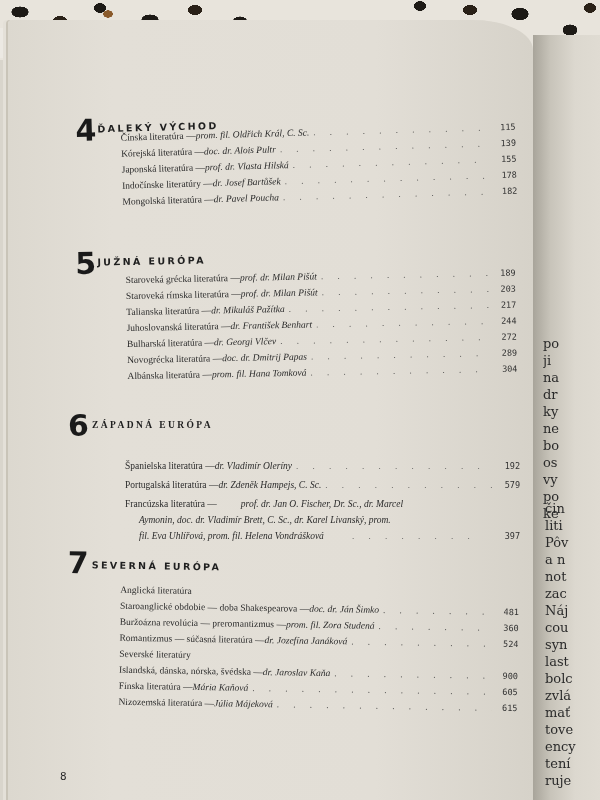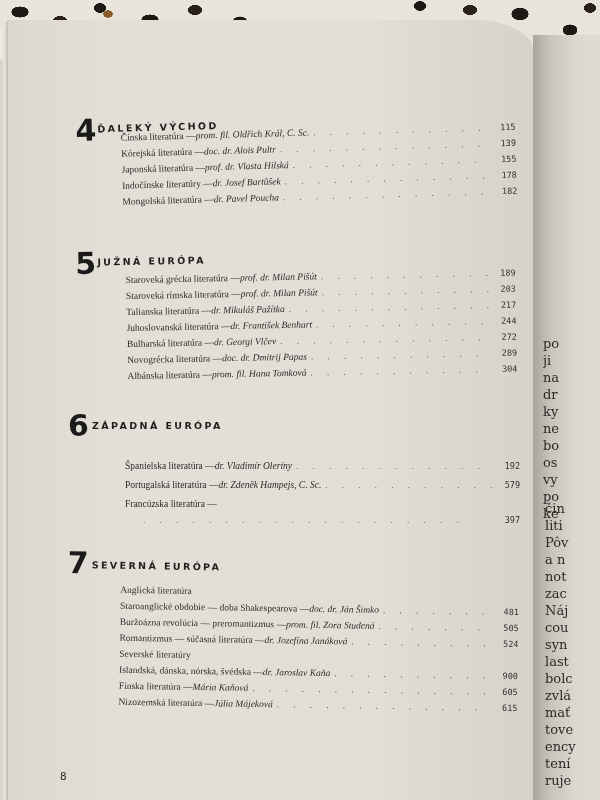--- a/index.html
+++ b/index.html
@@ -217,40 +217,45 @@
         <span class="txt auth">prom. fil. Hana Tomková</span>
         <span class="dots">. . . . . . . . . . . . . . . . . . . . . . . . . . . . . . . . . . . . . . . .</span>
         <span class="page">304</span>
       </div>
   </div>
 </div>
 
 <div class="section" style="left:68px; top:408px; width:452px;">
   <div class="sec-head">
     <span class="sec-num">6</span>
-    <span class="sec-title" style="left:24px; top:12px;">ZÁPADNÁ EURÓPA</span>
+    <span class="sec-title" style="left:24px; top:12px;font-family:Liberation Serif, serif;">ZÁPADNÁ EURÓPA</span>
   </div>
   <div class="entries" style="margin-left:57px; margin-top:18px;">
     <div class="entry" style="margin-bottom:3px;">
         <span class="txt">Španielska literatúra — </span>
         <span class="txt auth">dr. Vladimír Oleríny</span>
         <span class="dots">. . . . . . . . . . . . . . . . . . . . . . . . . . . . . . . . . . . . . . . .</span>
         <span class="page">192</span>
       </div>
     <div class="entry" style="margin-bottom:3px;">
         <span class="txt">Portugalská literatúra — </span>
         <span class="txt auth">dr. Zdeněk Hampejs, C. Sc.</span>
         <span class="dots">. . . . . . . . . . . . . . . . . . . . . . . . . . . . . . . . . . . . . . . .</span>
         <span class="page">579</span>
       </div>
     <div class="entry multi">
       <div class="line">
           <span class="txt">Francúzska literatúra — </span>
+          <span class="txt auth">prof. dr. Jan O. Fischer, Dr. Sc., dr. Marcel</span>
         </div>
       <div class="line indent">
+          <span class="txt auth">Aymonin, doc. dr. Vladimír Brett, C. Sc., dr. Karel Livanský, prom.</span>
+        </div>
+      <div class="line indent">
+          <span class="txt auth">fil. Eva Uhlířová, prom. fil. Helena Vondrášková</span>
           <span class="dots">. . . . . . . . . . . . . . . . . . . . . . . . . . . . . . . . . . . . . . . .</span>
           <span class="page">397</span>
         </div>
     </div>
   </div>
 </div>
 
 <div class="section" style="left:68px; top:545px; width:452px; transform: rotate(0.9deg); transform-origin: left top;">
   <div class="sec-head">
     <span class="sec-num">7</span>
@@ -263,21 +268,21 @@
     <div class="entry">
         <span class="txt">Staroanglické obdobie — doba Shakespearova — </span>
         <span class="txt auth">doc. dr. Ján Šimko</span>
         <span class="dots">. . . . . . . . . . . . . . . . . . . . . . . . . . . . . . . . . . . . . . . .</span>
         <span class="page">481</span>
       </div>
     <div class="entry">
         <span class="txt">Buržoázna revolúcia — preromantizmus — </span>
         <span class="txt auth">prom. fil. Zora Studená</span>
         <span class="dots">. . . . . . . . . . . . . . . . . . . . . . . . . . . . . . . . . . . . . . . .</span>
-        <span class="page">505</span>
+        <span class="page">360</span>
       </div>
     <div class="entry">
         <span class="txt">Romantizmus — súčasná literatúra — </span>
         <span class="txt auth">dr. Jozefína Janáková</span>
         <span class="dots">. . . . . . . . . . . . . . . . . . . . . . . . . . . . . . . . . . . . . . . .</span>
         <span class="page">524</span>
       </div>
     <div class="entry subhead">
         <span class="txt">Severské literatúry</span>
       </div>

